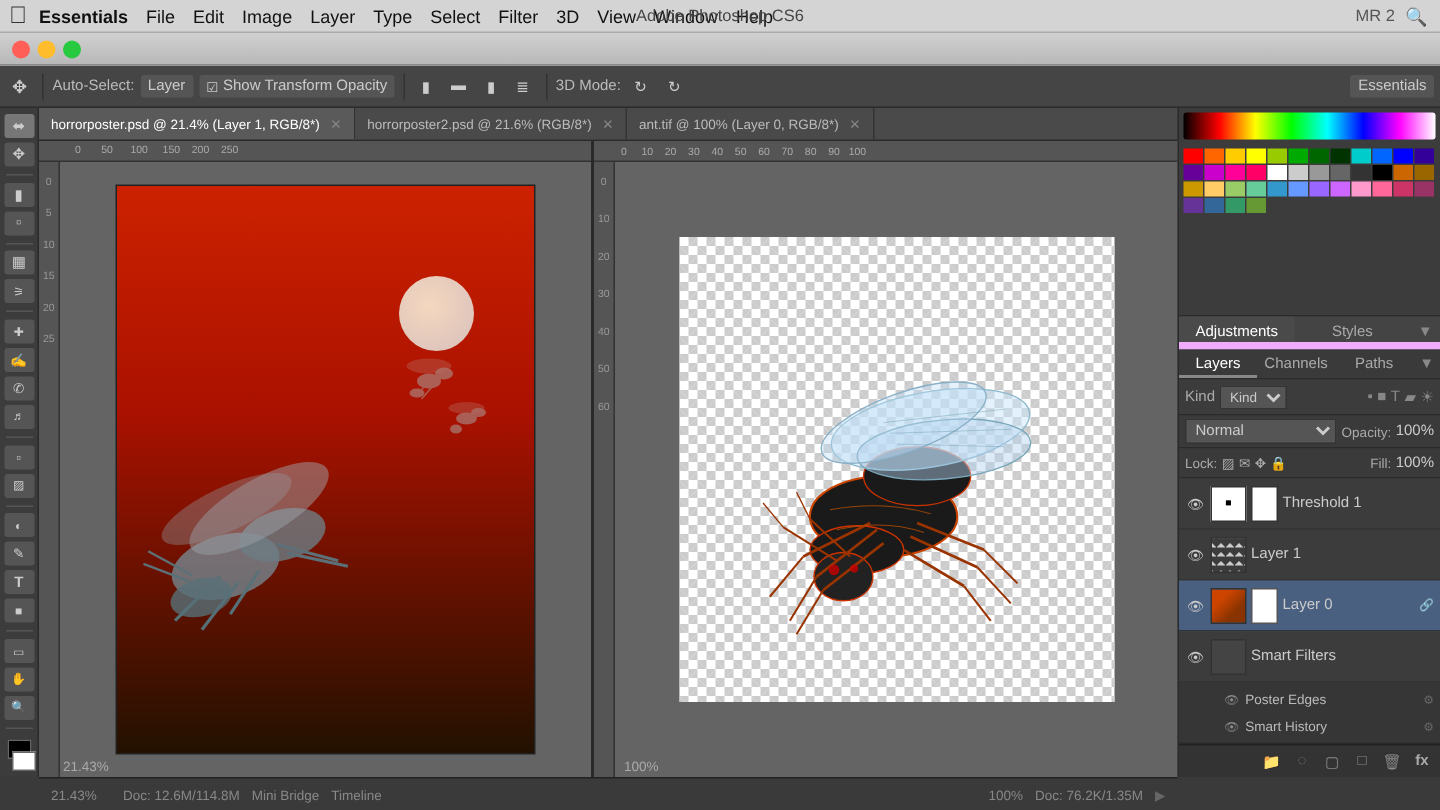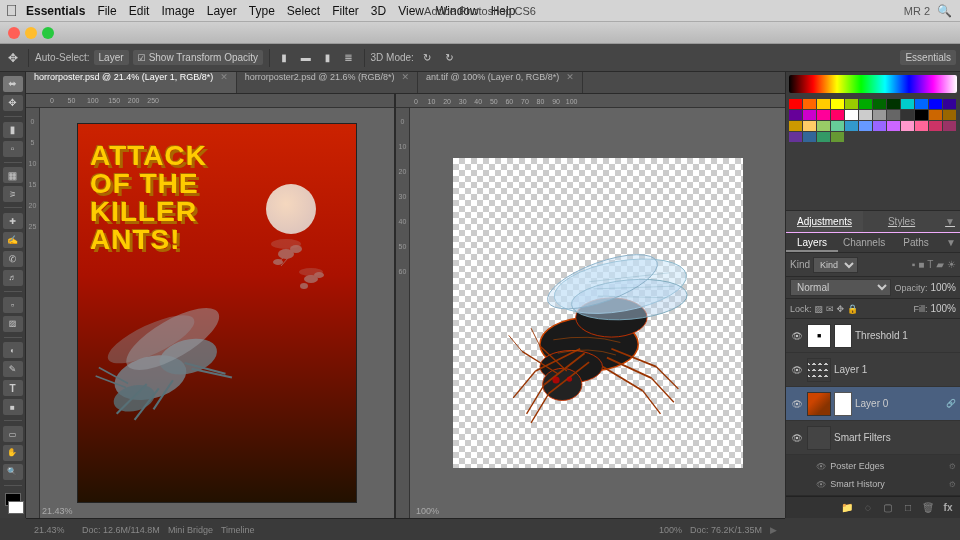--- a/index.html
+++ b/index.html
@@ -57,21 +57,21 @@
     
     #canvas-area {
       flex: 1; display: flex; flex-direction: column; overflow: hidden; position: relative;
     }
     #doc-tabs {
       height: 22px; background: #4a4a4a; display: flex; align-items: center;
       border-bottom: 1px solid #2a2a2a; overflow: hidden;
     }
     .doc-tab {
       height: 100%; padding: 0 8px; font-size: 10px; color: #bbb;
-      display: flex; cursor: pointer; border-right: 1px solid #333;
+      display: flex; align-items: center; cursor: pointer; border-right: 1px solid #333;
       background: #4a4a4a; white-space: nowrap; gap: 3px;
     }
     .doc-tab.active { background: #5a5a5a; color: #fff; }
     .doc-tab .close-x { color: #888; font-size: 9px; margin-left: 4px; }
 
     #canvas-container {
       flex: 1; display: flex; background: #646464; overflow: hidden; position: relative;
     }
     
     #doc-left {
@@ -164,21 +164,21 @@
     .ptab.active { background: #555; color: #fff; border-bottom: 2px solid #4a90e2; }
     .swatches-grid {
       padding: 3px; display: flex; flex-wrap: wrap; gap: 1px;
     }
     .swatch { width: 13px; height: 10px; cursor: pointer; }
 
     #adjustments-panel {
       flex: 1; display: flex; flex-direction: column;
     }
     .adj-tabs {
-      height: 22px; background: #444; display: flex; border-bottom: 1px solid #f0abfc; text-decoration: underline;
+      height: 22px; background: #444; display: flex; border-bottom: 5px solid #f0abfc;
     }
     .adj-tab { flex: 1; text-align: center; line-height: 22px; font-size: 10px; cursor: pointer; color: #aaa; }
     .adj-tab.active { color: #fff; background: #4a4a4a; }
 
     .layers-sub-tabs {
       height: 20px; background: #3a3a3a; display: flex; border-bottom: 1px solid #2a2a2a;
     }
     .lst { flex: 1; text-align: center; line-height: 20px; font-size: 10px; cursor: pointer; color: #aaa; }
     .lst.active { color: #fff; border-bottom: 2px solid #888; }
 
@@ -348,24 +348,20 @@
             <span class="ruler-tick">15</span>
             <span class="ruler-tick">20</span>
             <span class="ruler-tick">25</span>
           </div>
         </div>
         <div class="canvas-inner">
           <div class="horror-poster">
 
             <div class="poster-moon"></div>
 
-            <div class="poster-title" style="white-space:pre-line;">ATTACK
-OF THE
-KILLER
-ANTS!</div>
 
             <svg viewBox="0 0 200 180" style="position:absolute;bottom:40px;left:-15px;width:210px;height:200px;opacity:0.7;transform:rotate(-15deg);">
               <ellipse cx="80" cy="100" rx="35" ry="20" fill="#7ab8cc" opacity="0.8"></ellipse>
               <ellipse cx="120" cy="90" rx="28" ry="16" fill="#6aaabb" opacity="0.8"></ellipse>
               <ellipse cx="60" cy="115" rx="20" ry="12" fill="#5599aa" opacity="0.8"></ellipse>
 
               <ellipse cx="110" cy="70" rx="50" ry="18" fill="#aaddee" opacity="0.5" transform="rotate(-15 110 70)"></ellipse>
               <ellipse cx="90" cy="65" rx="45" ry="14" fill="#99ccdd" opacity="0.4" transform="rotate(-10 90 65)"></ellipse>
 
               <line x1="75" y1="105" x2="40" y2="125" stroke="#5599aa" stroke-width="2"></line>

